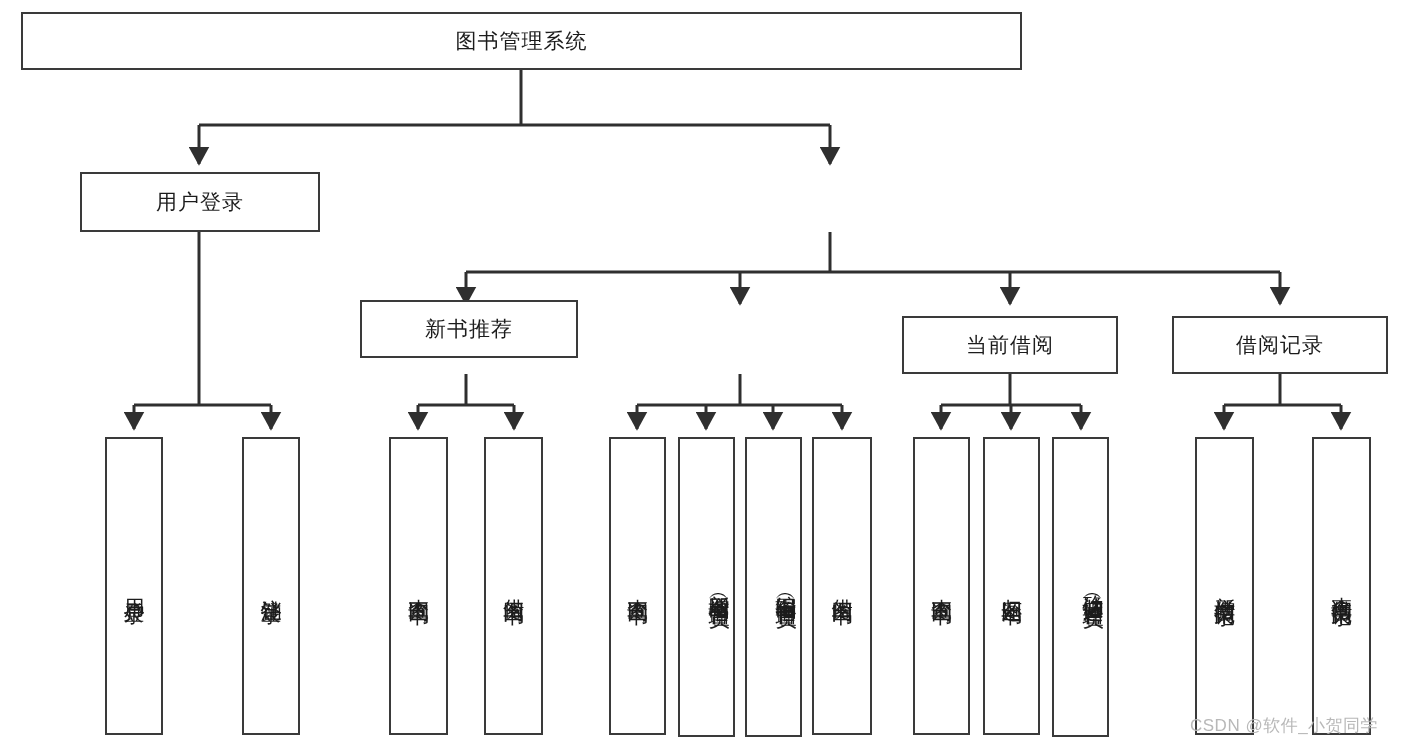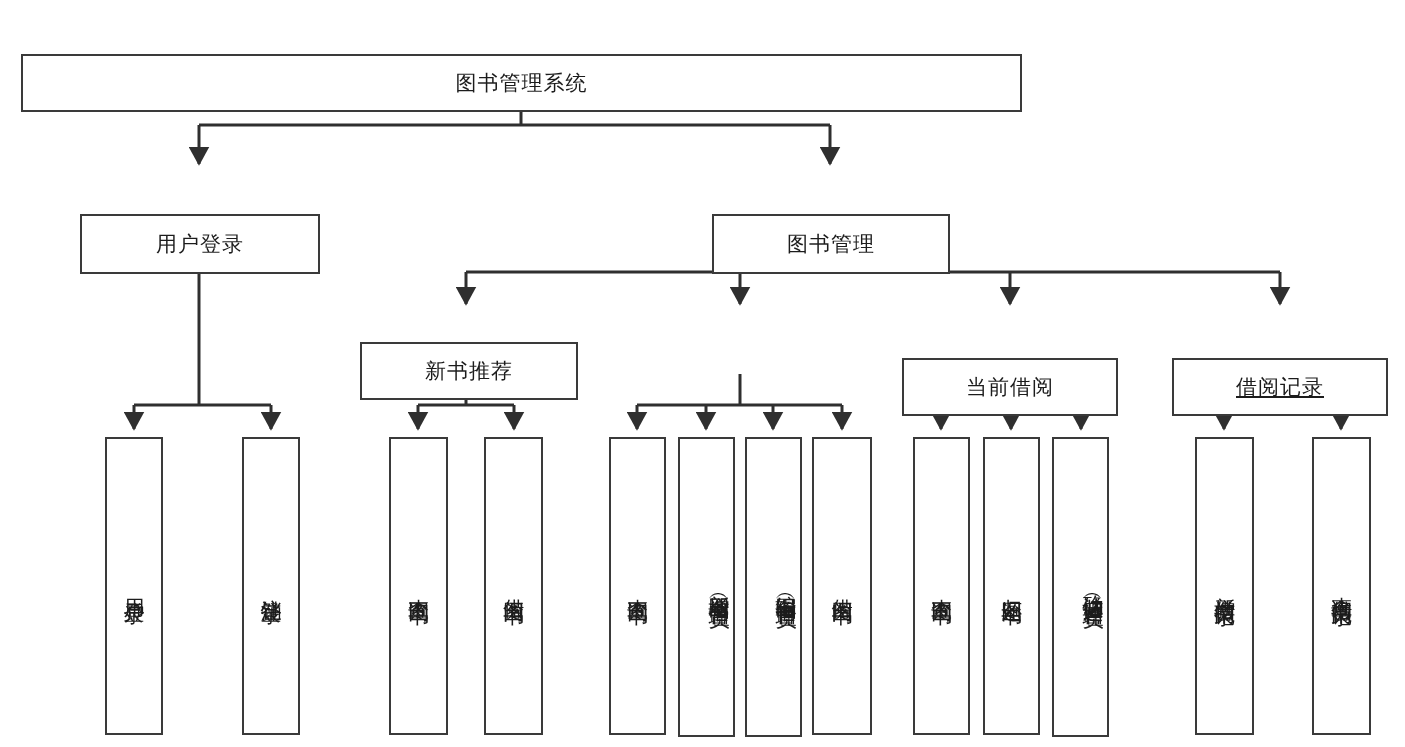--- a/index.html
+++ b/index.html
@@ -32,21 +32,20 @@
     border: 2px solid #3a3a3a;
     display: flex;
     align-items: center;
     justify-content: center;
     color: #1c1c1c;
   }
   .node.horiz {
     font-size: 21px;
     letter-spacing: 1px;
     padding: 0 22px;
-    margin-top: 42px;
   }
   .node.leaf {
     writing-mode: vertical-rl;
     text-orientation: upright;
     font-size: 21px;
     line-height: 1.35;
     letter-spacing: 2px;
     padding: 6px 0;
     justify-content: center;
     align-items: center;
@@ -125,31 +124,28 @@
     </g>
   </svg>
 
   <div class="node horiz" style="left:21px; top:12px; width:1001px; height:58px;">
     <span>图书管理系统</span>
   </div>
 
   <div class="node horiz" style="left:80px; top:172px; width:240px; height:60px;">
     <span>用户登录</span>
   </div>
-  <div class="node horiz" style="left:712px; top:172px; width:238px; height:60px;">
-    <span>图书管理</span>
-  </div>
 
   <div class="node horiz" style="left:360px; top:300px; width:218px; height:58px;">
     <span>新书推荐</span>
   </div>
   <div class="node horiz" style="left:902px; top:316px; width:216px; height:58px;text-align:right;">
     <span>当前借阅</span>
   </div>
-  <div class="node horiz" style="left:1172px; top:316px; width:216px; height:58px;text-decoration:underline;">
+  <div class="node horiz" style="left:1172px; top:316px; width:216px; height:58px;">
     <span>借阅记录</span>
   </div>
 
   <div class="node leaf" style="left:105px; top:437px; width:58px; height:298px;">
     <span class="vtext">用户登录</span>
   </div>
   <div class="node leaf" style="left:242px; top:437px; width:58px; height:298px;">
     <span class="vtext">注销登录</span>
   </div>
 
@@ -183,13 +179,14 @@
     <span class="vtext">确认归还（管理员）</span>
   </div>
 
   <div class="node leaf" style="left:1195px; top:437px; width:59px; height:298px;">
     <span class="vtext">新增借阅记录</span>
   </div>
   <div class="node leaf" style="left:1312px; top:437px; width:59px; height:298px;">
     <span class="vtext">查询借阅记录</span>
   </div>
 
+  <div id="watermark">CSDN @软件_小贺同学</div>
 </div>
 
 </body></html>

